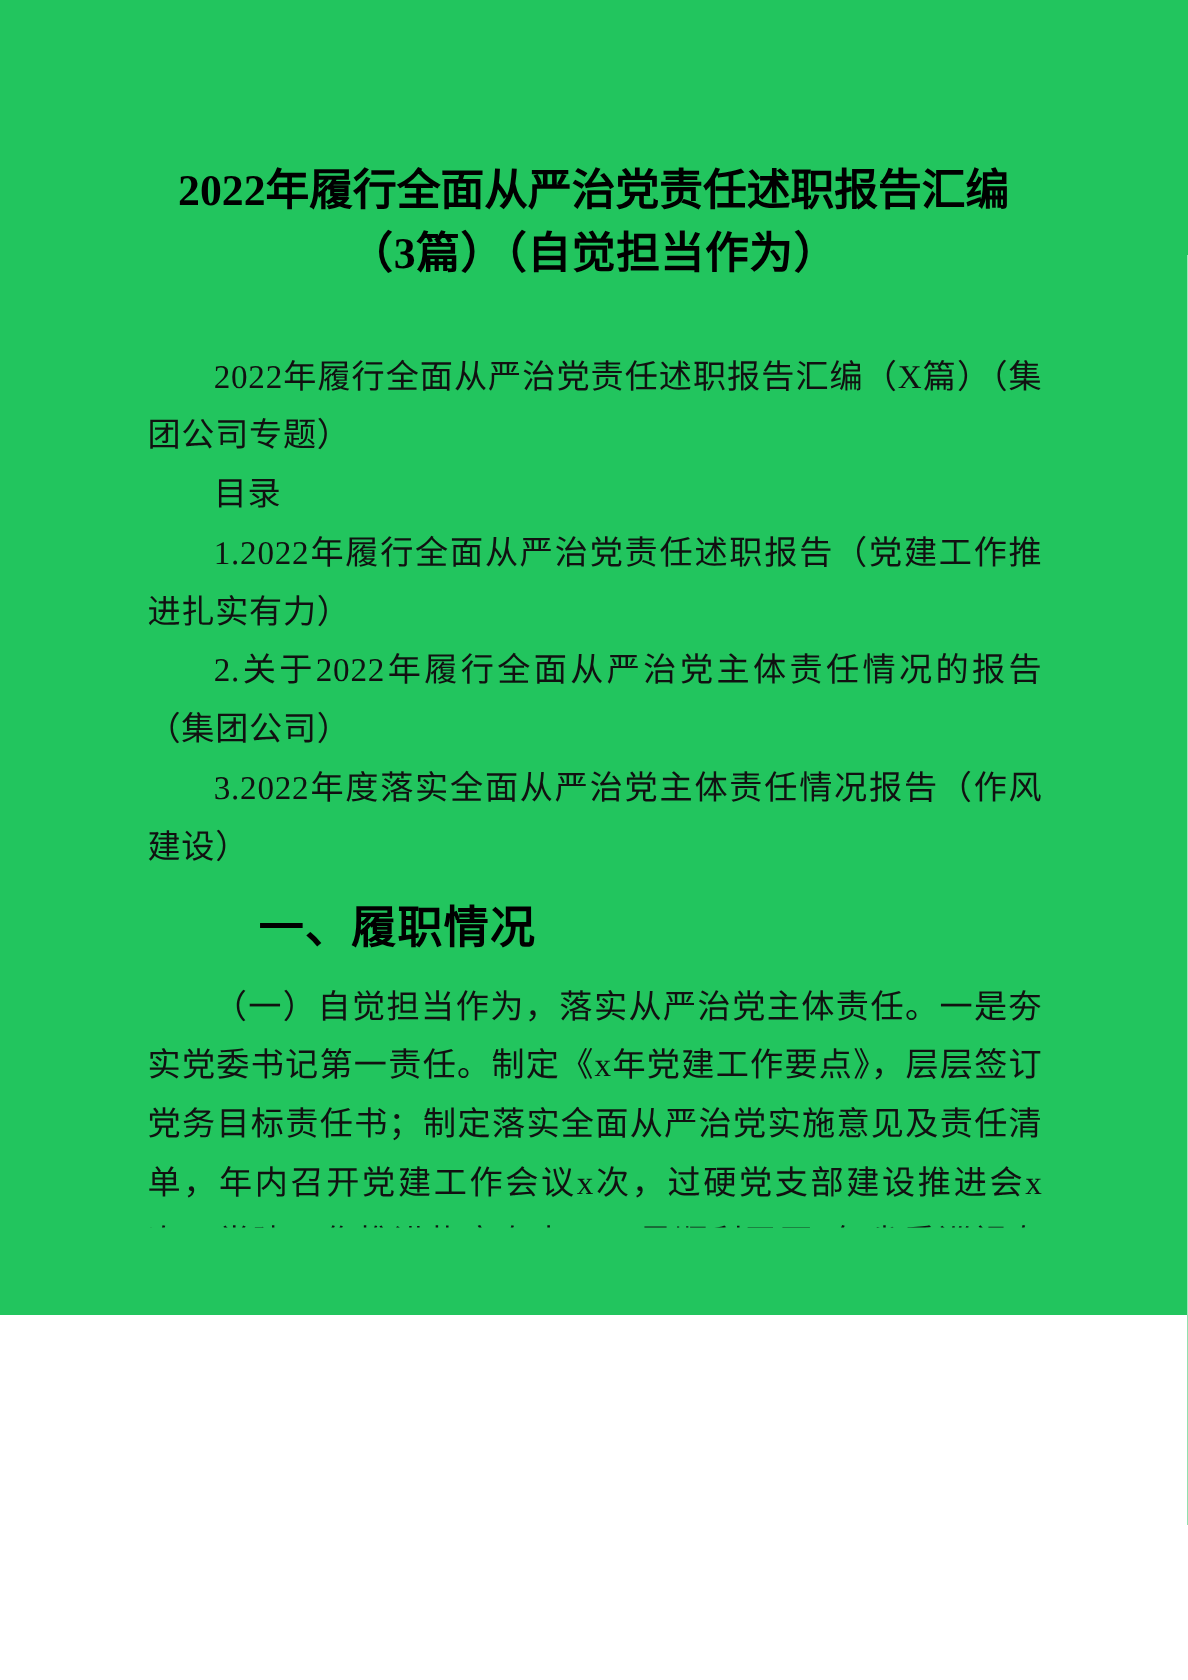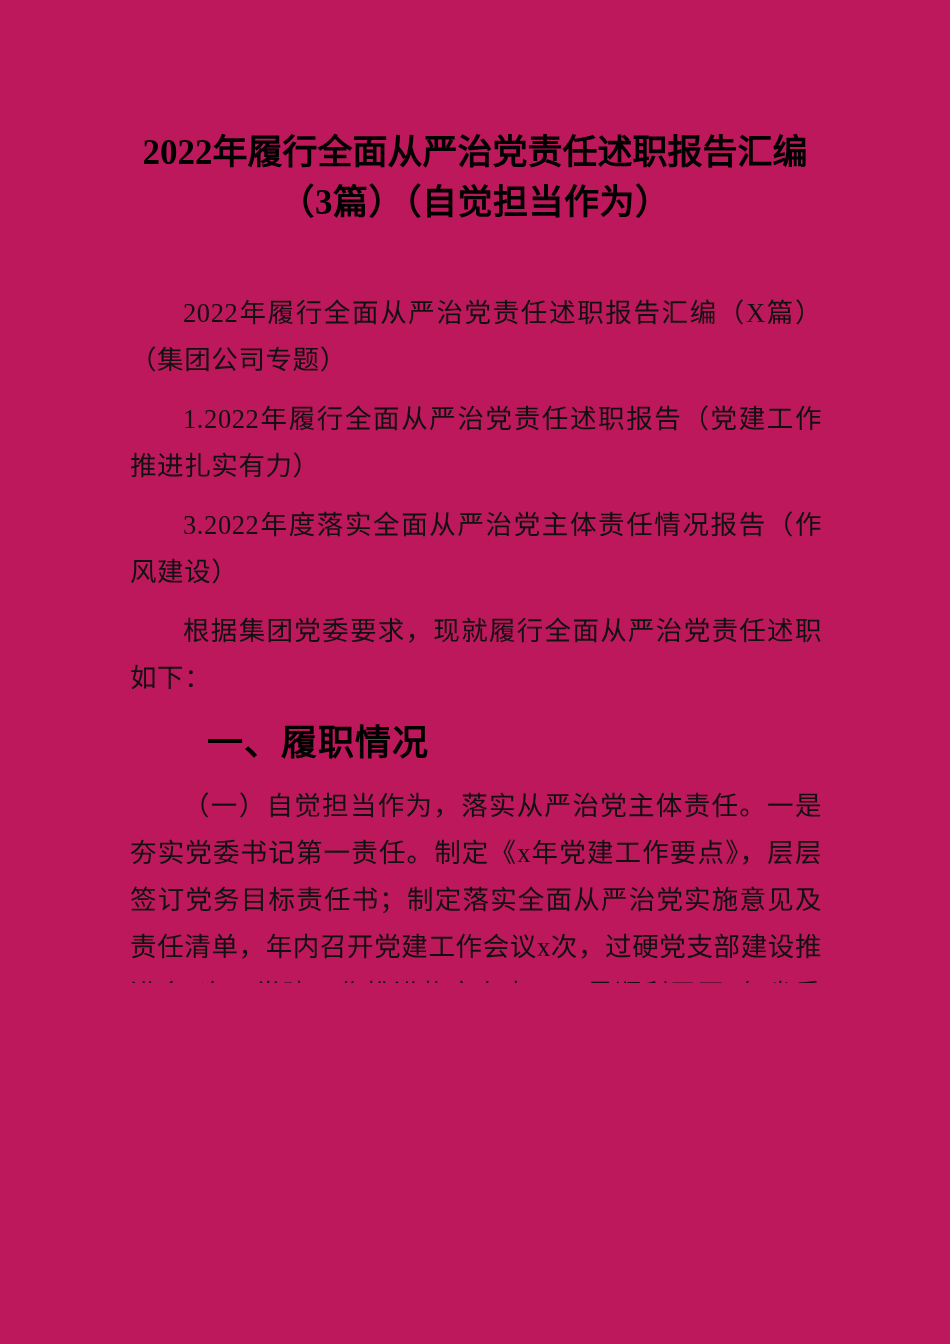--- a/index.html
+++ b/index.html
@@ -5,22 +5,22 @@
 <style>
   html, body {
     margin: 0;
     padding: 0;
     background: #ffffff;
   }
 
   .page {
     position: relative;
     width: 950px;
-    height: 1344px;
-    background: #be185d;
+    height: 1052px;
+    background: #22c55e;
     overflow: hidden;
     font-family: "Liberation Serif", "DejaVu Serif", serif;
     color: #000000;
     -webkit-font-smoothing: antialiased;
   }
 
   
   .doc-title {
     position: absolute;
     left: 118px;
@@ -44,21 +44,21 @@
 
   
   .body-area {
     position: absolute;
     left: 118px;
     top: 278px;
     width: 716px;
   }
 
   .para {
-    margin: 12px;
+    margin: 0;
     font-family: "Liberation Serif", "DejaVu Serif", serif;
     font-size: 26.5px;
     line-height: 47px;
     text-align: justify;
     text-justify: inter-ideograph;
     text-indent: 2em;
     letter-spacing: 0.6px;
     color: #111111;
     word-break: break-all;
   }
@@ -88,28 +88,29 @@
 
   <div class="doc-title">
     <span class="title-line title-line-1">2022年履行全面从严治党责任述职报告汇编</span>
     <span class="title-line title-line-2">（3篇）（自觉担当作为）</span>
   </div>
 
   <div class="body-area">
 
     <p class="para">2022年履行全面从严治党责任述职报告汇编（X篇）（集团公司专题）</p>
 
+    <p class="para">目录</p>
 
     <p class="para">1.2022年履行全面从严治党责任述职报告（党建工作推进扎实有力）</p>
 
+    <p class="para">2.关于2022年履行全面从严治党主体责任情况的报告（集团公司）</p>
 
     <p class="para">3.2022年度落实全面从严治党主体责任情况报告（作风建设）</p>
 
 
-    <p class="para">根据集团党委要求，现就履行全面从严治党责任述职如下：</p>
 
     <p class="heading-2">一、履职情况</p>
 
     <p class="para clipped">（一）自觉担当作为，落实从严治党主体责任。一是夯实党委书记第一责任。制定《x年党建工作要点》，层层签订党务目标责任书；制定落实全面从严治党实施意见及责任清单，年内召开党建工作会议x次，过硬党支部建设推进会x次，党建工作推进扎实有力。二是顺利召开x年省委巡视专题民主生活会，解决在思想政治、作风建设、改革创新、内部管控等方面存在的问题，取得实实在在的成效。三是制定落实意识形态工</p>
 
   </div>
 
 </div>
 
 </body></html>

